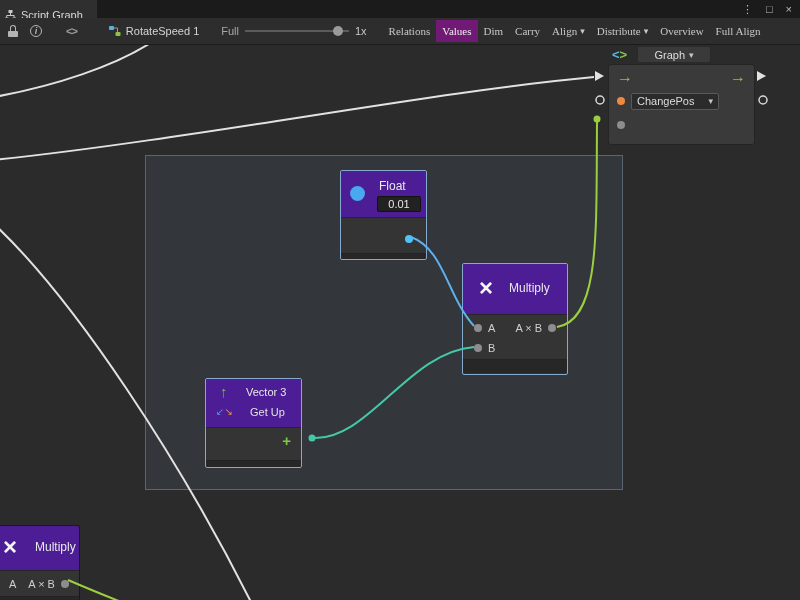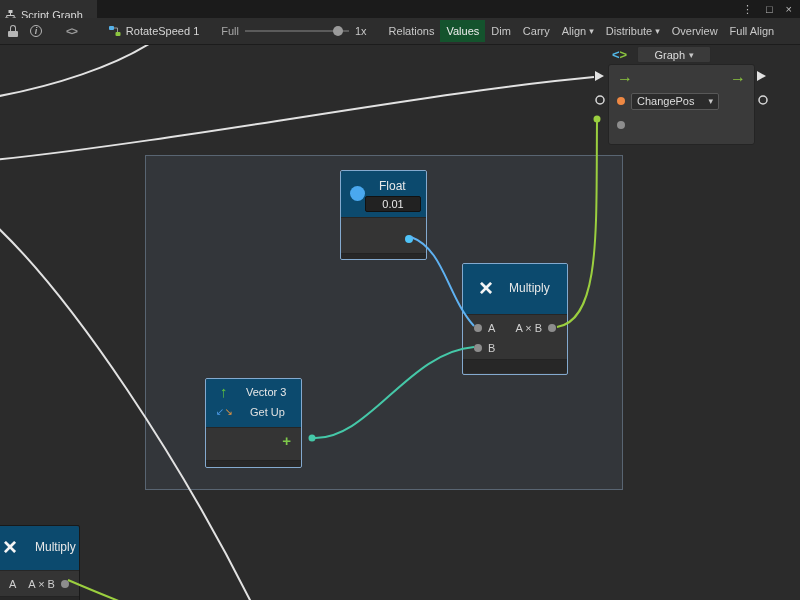--- a/index.html
+++ b/index.html
@@ -27,52 +27,52 @@
     font-weight:bold;font-style:italic;flex:none;}
   .code-ic{margin-left:24px;color:#9c9c9c;font-weight:bold;letter-spacing:-1px;}
   .rs-ic{margin-left:32px;flex:none;}
   .rs-label{margin-left:5px;color:#d5d5d5;}
   .zoom-label{margin-left:22px;color:#a8a8a8;}
   .slider{position:relative;width:104px;height:12px;margin-left:6px;flex:none;}
   .slider .track{position:absolute;top:5px;left:0;right:0;height:2px;background:#5b5b5b;}
   .slider .handle{position:absolute;top:1px;left:88px;width:10px;height:10px;border-radius:50%;background:#9a9a9a;}
   .zoom-val{margin-left:6px;color:#c8c8c8;}
   .btn-row{display:flex;margin-left:16px;align-items:center;}
-  .tbtn{padding:5px 6px;color:#c8c8c8;cursor:default;display:flex;align-items:center;gap:3px;}
-  .tbtn.active{background:#14532d;color:#eee;}
+  .tbtn{padding:5px 6px;color:#c8c8c8;cursor:default;display:flex;align-items:center;gap:3px;font-family:Liberation Serif, serif;}
+  .tbtn.active{background:#701a75;color:#eee;}
   .caret{font-size:9px;color:#c8c8c8;}
 
   
   .canvas{position:absolute;left:0;top:45px;width:800px;height:555px;background:#2b2b2b;}
   .selection{position:absolute;left:145px;top:110px;width:478px;height:335px;
     background:rgba(130,160,200,0.10);border:1px solid rgba(160,190,220,0.35);z-index:1;}
   svg.wires{position:absolute;left:0;top:45px;z-index:3;pointer-events:none;}
   .w-white{stroke:#e2e2e2;stroke-width:2;fill:none;}
   .w-blue{stroke:#5fb2f2;stroke-width:2;fill:none;}
   .w-teal{stroke:#45c8a8;stroke-width:2;fill:none;}
   .w-green{stroke:#9bcf3f;stroke-width:2;fill:none;}
   .stub-circle{stroke:#d8d8d8;stroke-width:1.5;fill:none;}
 
   
   .node{position:absolute;border:1px solid #191919;border-radius:2px;background:#303030;z-index:2;}
   .node.selected{border-color:#84aacf;}
-  .n-header{background:#0c4a6e;position:relative;border-radius:2px 2px 0 0;}
+  .n-header{background:#4c1d95;position:relative;border-radius:2px 2px 0 0;}
   .n-body,.n-ports{background:#343434;border-top:1px solid #262626;position:relative;}
   .n-footer{background:#272727;border-top:1px solid #232323;border-radius:0 0 2px 2px;}
   .dot{width:8px;height:8px;border-radius:50%;background:#8d8d8d;flex:none;display:inline-block;}
   .dot.blue{background:#4fc3f7;}
   .dot.orange{background:#ee8843;}
   .n-title{color:#e8e8e8;font-size:12px;}
   .p-label{color:#cfcfcf;font-size:11px;}
 
   #node-float{left:340px;top:125px;width:87px;height:90px;}
   #node-float .n-header{height:46px;}
   .float-dot{position:absolute;left:9px;top:15px;width:15px;height:15px;border-radius:50%;background:#4aa8ef;}
   #node-float .n-title{position:absolute;left:38px;top:8px;}
-  .value-field{position:absolute;right:5px;top:25px;width:56px;height:16px;background:#222;
+  .value-field{position:absolute;right:5px;top:25px;width:44px;height:16px;background:#222;
     border:1px solid #111;border-radius:2px;color:#e8e8e8;font-size:11px;text-align:center;line-height:15px;}
   #node-float .n-body{height:36px;}
   #node-float .out-dot{position:absolute;right:13px;top:17px;}
   #node-float .n-footer{height:6px;}
 
   #node-multiply{left:462px;top:218px;width:106px;height:112px;}
   #node-multiply .n-header{height:50px;}
   .x-icon{color:#f5f5f5;font-size:24px;font-weight:bold;line-height:24px;position:absolute;left:16px;top:12px;}
   #node-multiply .n-title{position:absolute;left:46px;top:17px;}
   .n-ports{padding-top:3px;}

